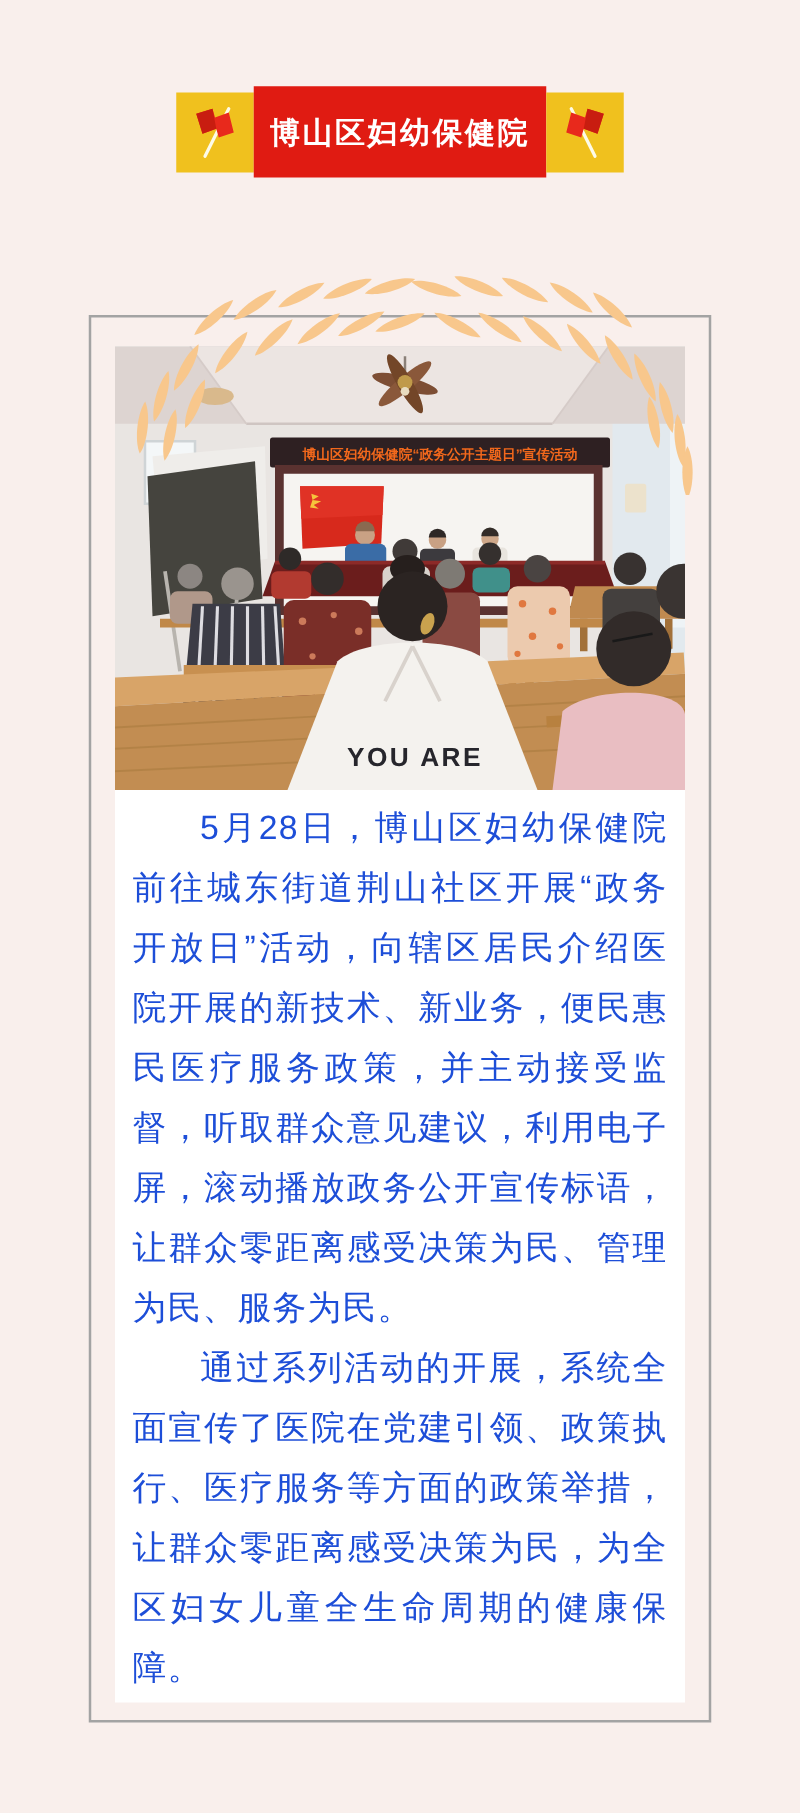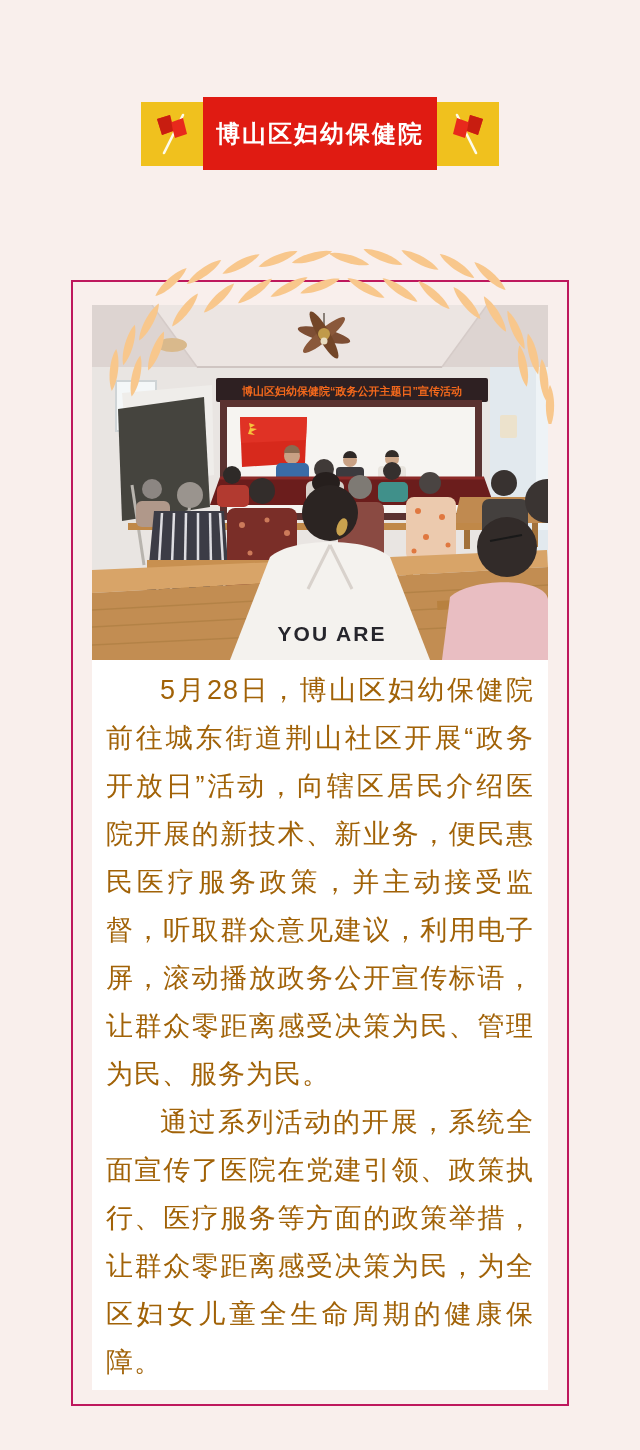--- a/index.html
+++ b/index.html
@@ -5,21 +5,21 @@
   html,body{margin:0;padding:0}
   body{
     width:640px;height:1450px;
     background:#f9efec;
     font-family:"Liberation Sans",sans-serif;
     overflow:hidden;
     position:relative;
   }
   
   .banner{
-    padding-top:97px;
+    padding-top:69px;
     display:flex;align-items:center;justify-content:center;text-align:right;
   }
   .flag-block{
     width:62px;height:64px;background:#f0c11e;
     display:flex;align-items:center;justify-content:center;
     flex:0 0 auto;
   }
   .banner-title{
     height:73px;background:#e01b12;color:#ffffff;
     display:flex;align-items:center;
@@ -27,33 +27,33 @@
     font-size:24px;font-weight:bold;letter-spacing:2px;
     white-space:nowrap;
   }
   .flag-block svg{display:block}
   .flag-mirror svg{transform:scaleX(-1)}
   
   .card{
     position:relative;
     width:456px;
     margin:110px auto 0;
-    border:2px solid #be185d;
+    border:2px solid #a3a3a3;
     padding:23px 19px 14px;
     background:#f9efec;
   }
   .panel{background:#ffffff}
   .photo{display:block;width:456px;height:355px}
   .photo svg{display:block}
   .article{
     padding:6px 14px 4px;
     font-size:27px;
     line-height:48px;
     letter-spacing:1px;
-    color:#a16207;
+    color:#1d4ed8;
     text-align:justify;
   }
   .article p{margin:0;text-indent:2em}
   
   .ornament{
     position:absolute;left:-12px;top:-36px;
     width:520px;height:178px;
     pointer-events:none;z-index:5;
   }
 </style>

